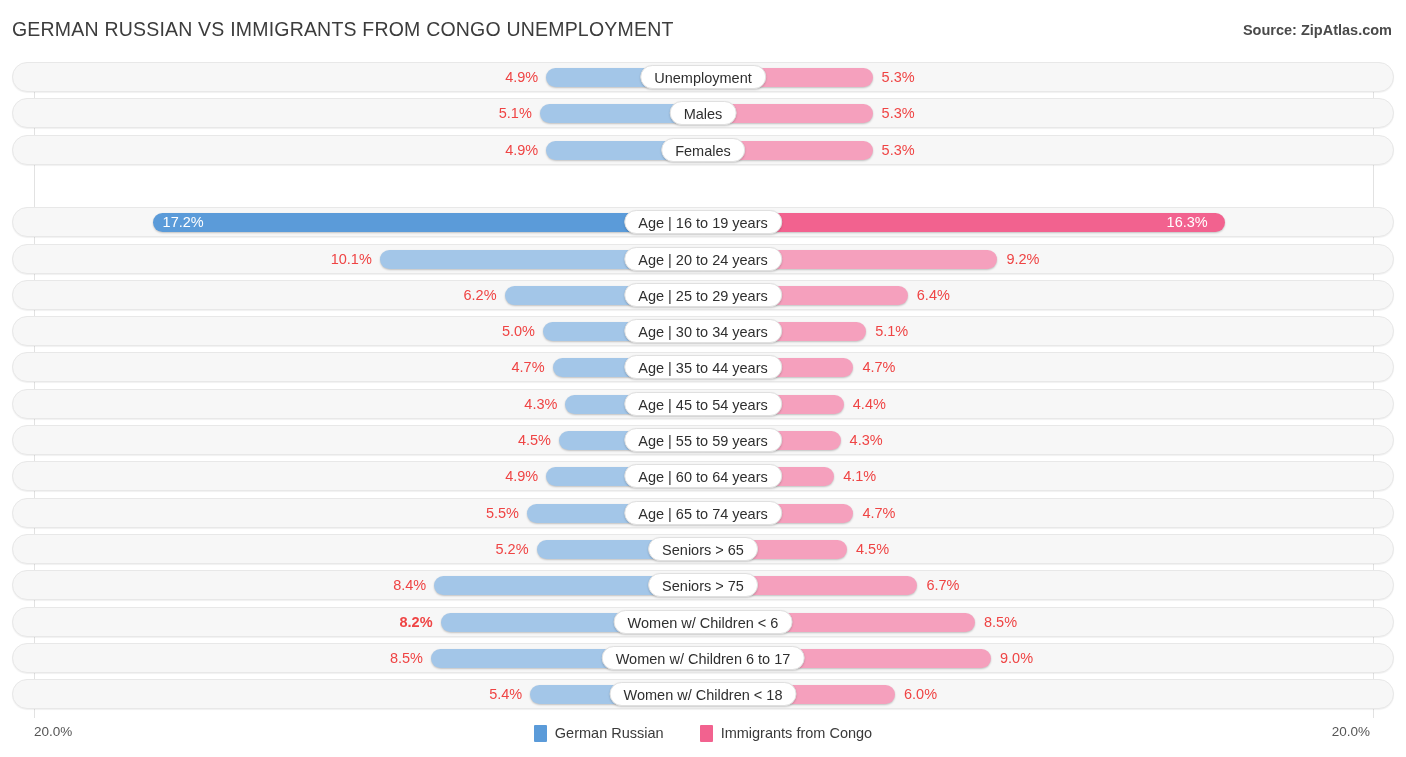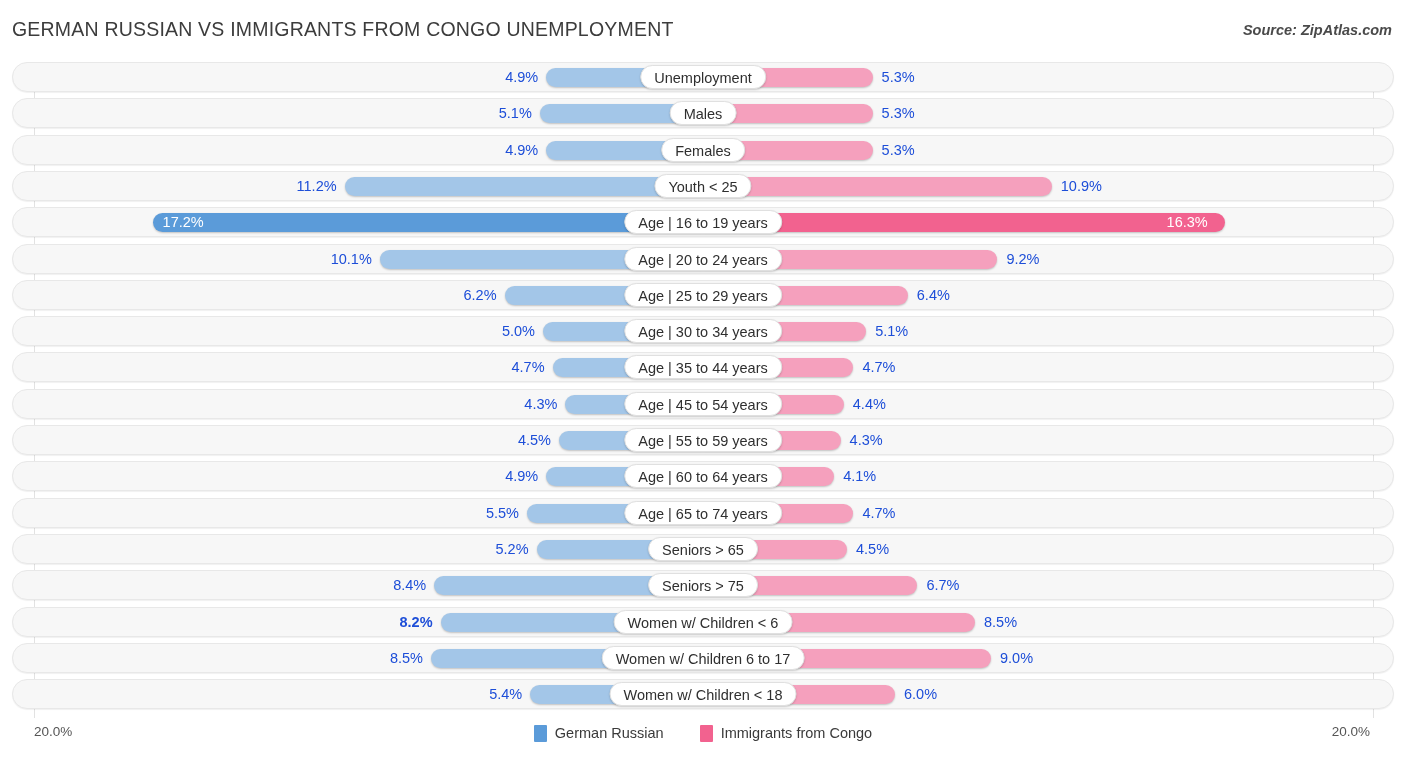--- a/index.html
+++ b/index.html
@@ -12,21 +12,21 @@
   }
   #chart-root{position:relative;width:1406px;height:757px;}
 
   .title{
     position:absolute;left:12px;top:18px;
     font-size:19.5px;color:#3c3c3c;letter-spacing:.2px;
     white-space:nowrap;
   }
   .source{
     position:absolute;right:14px;top:22px;
-    font-size:14.5px;color:#4a4a4a;font-style:italic;font-weight:bold;
+    font-size:14.5px;color:#4a4a4a;font-weight:bold;
     white-space:nowrap;
   }
 
   .plot{
     position:absolute;left:12px;top:62px;
     width:1382px;height:656px;
   }
 
   
   .gridline{
@@ -54,21 +54,21 @@
     border-radius:10px 0 0 10px;
     box-shadow:0 1px 2px rgba(0,0,0,0.22);
   }
   .bar-right{
     border-radius:0 10px 10px 0;
     box-shadow:0 1px 2px rgba(0,0,0,0.22);
   }
 
   .val{
     position:absolute;top:0;height:30px;line-height:30px;
-    font-size:14.5px;color:#1d4ed8;white-space:nowrap;
+    font-size:14.5px;color:#ef4444;white-space:nowrap;
   }
   .val-left{text-align:right;}
   .val-right{text-align:left;}
   .val-inside{color:#ffffff;}
 
   .pill{
     position:absolute;top:3px;height:24px;line-height:24px;
     background:#ffffff;
     border:1px solid #e0e0e0;
     border-radius:13px;
@@ -124,28 +124,20 @@
         <div class="pill" style="left: 691px;">Males</div>
       </div>
       <div class="row" style="top: 72.6px;">
         <div class="track"></div>
         <div class="bar bar-left" style="width: 156.8px; left: 534.2px; background: rgb(163, 198, 232);"></div>
         <div class="bar bar-right" style="width: 169.6px; left: 691px; background: rgb(245, 160, 189);"></div>
         <div class="val val-left" style="width: 70px; left: 456.2px;">4.9%</div>
         <div class="val val-right" style="left: 869.6px;">5.3%</div>
         <div class="pill" style="left: 691px;">Females</div>
       </div>
-      <div class="row" style="top: 108.9px;">
-        <div class="track"></div>
-        <div class="bar bar-left" style="width: 358.4px; left: 332.6px; background: rgb(163, 198, 232);"></div>
-        <div class="bar bar-right" style="width: 348.8px; left: 691px; background: rgb(245, 160, 189);"></div>
-        <div class="val val-left" style="width: 70px; left: 254.6px;">11.2%</div>
-        <div class="val val-right" style="left: 1048.8px;">10.9%</div>
-        <div class="pill" style="left: 691px;">Youth &lt; 25</div>
-      </div>
       <div class="row" style="top: 145.2px;">
         <div class="track"></div>
         <div class="bar bar-left" style="width: 550.4px; left: 140.6px; background: rgb(91, 155, 217);"></div>
         <div class="bar bar-right" style="width: 521.6px; left: 691px; background: rgb(242, 98, 143);"></div>
         <div class="val val-left val-inside" style="left: 150.6px; text-align: left;">17.2%</div>
         <div class="val val-right val-inside" style="left: 1154.6px; width: 50px; text-align: left;">16.3%</div>
         <div class="pill" style="left: 691px;">Age | 16 to 19 years</div>
       </div>
       <div class="row" style="top: 181.5px;">
         <div class="track"></div>

